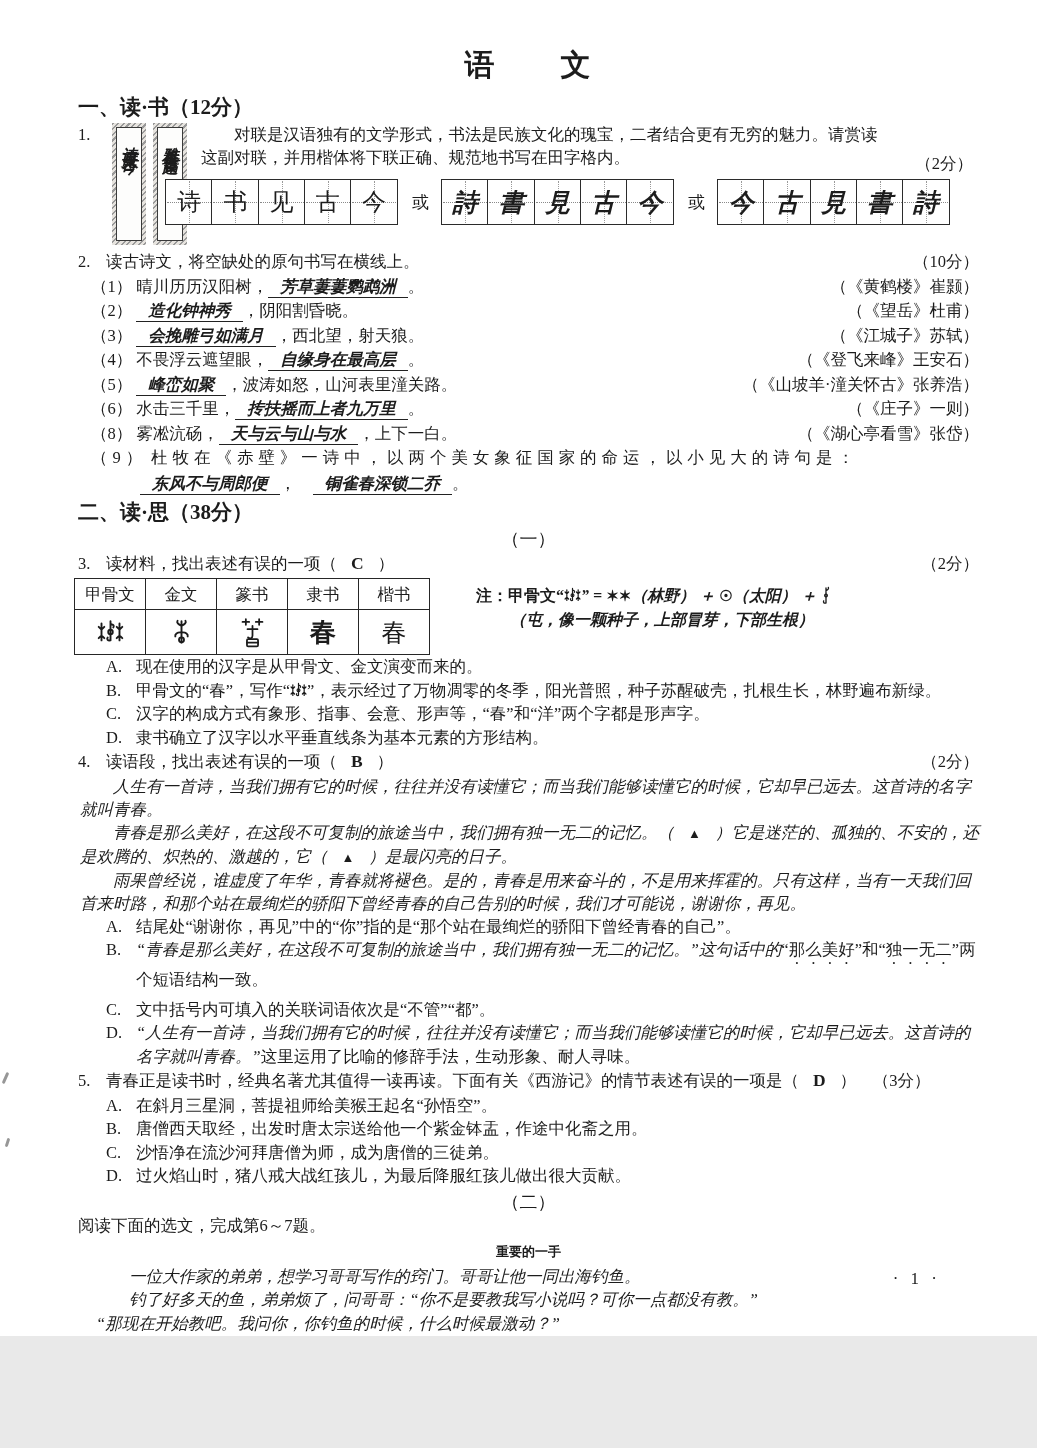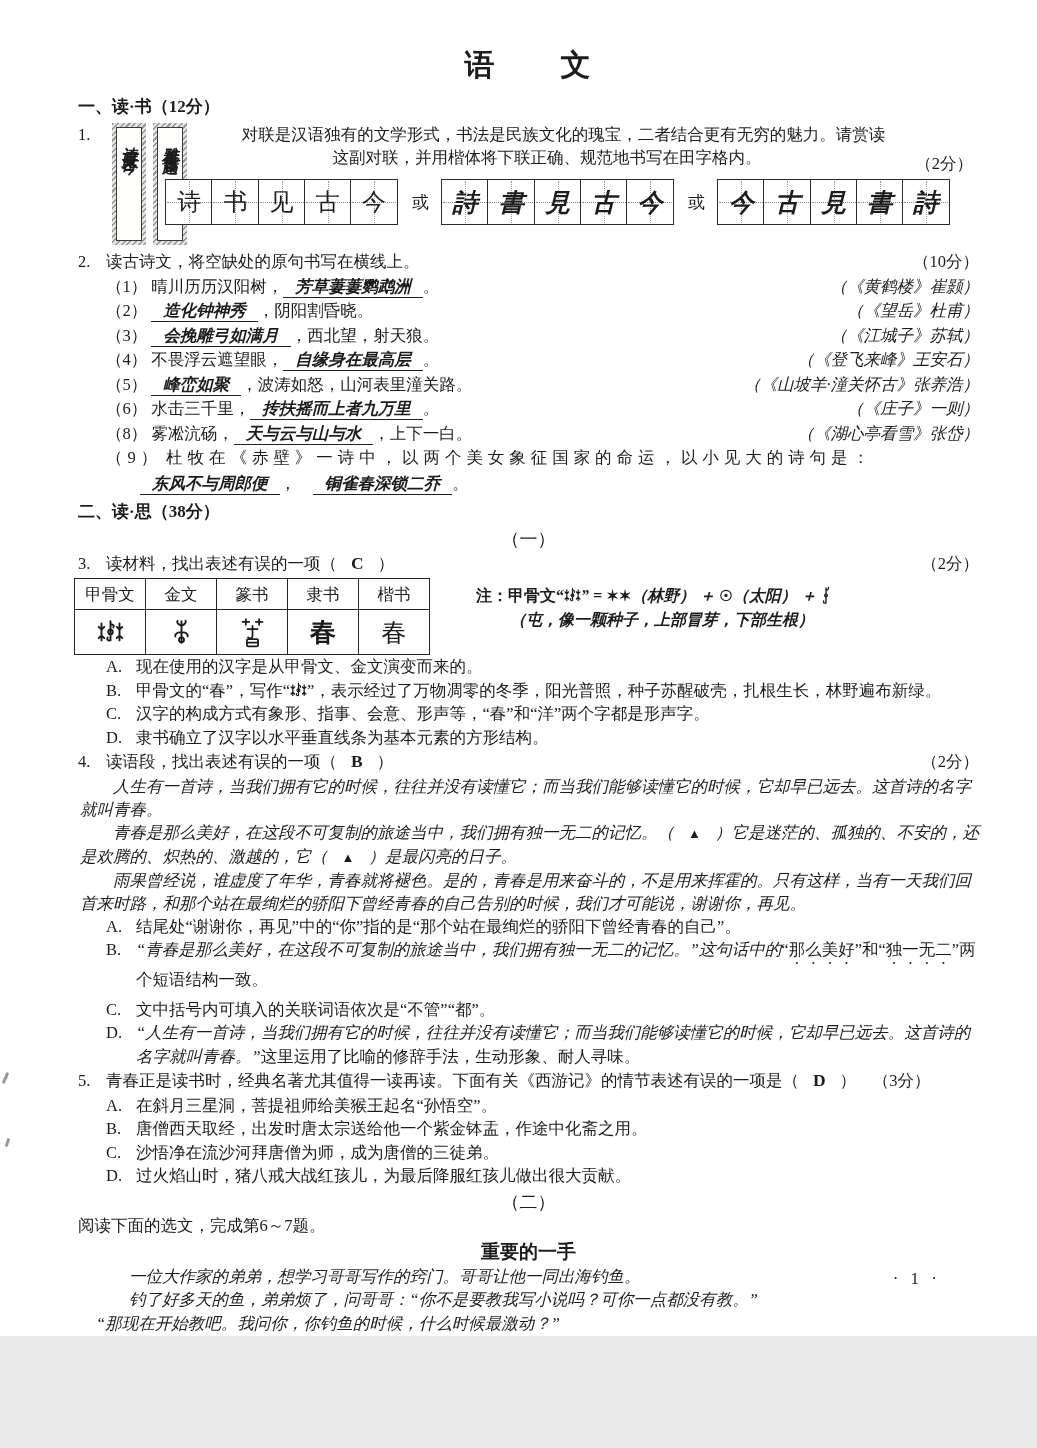--- a/index.html
+++ b/index.html
@@ -4,54 +4,54 @@
 <style>
   html,body{margin:0;padding:0;background:#e9e9e9;}
   .sheet{
     position:relative; width:1037px; height:1336px; margin:0 auto;
     background:#ffffff; color:#1c1c1c; overflow:hidden;
     font-family:"Liberation Serif","DejaVu Serif",serif;
     font-size:16.5px; line-height:23px;
   }
   .inner{padding:46px 58px 0 78px;}
   .title{ text-align:center; font-size:30px; font-weight:600; margin:0 0 10px 0; line-height:38px; letter-spacing:2px;}
-  .sec-head{ font-size:17px; font-weight:700; line-height:26px; margin-top:2px;}
+  .sec-head{ font-size:21px; font-weight:700; line-height:26px; margin-top:2px;}
   .qn{flex:none; width:28px;}
   .score{white-space:nowrap;}
   
   .q1row{display:flex; align-items:flex-start; margin-top:3px;}
   .strips{flex:none; display:flex; gap:7px; margin-left:6px;}
   .strip{background:repeating-linear-gradient(135deg,#9a9a9a 0 1.5px,#e7e4df 1.5px 4px); padding:4px;}
   .strip-in{
     background:#fdfdfc; border:1px solid #3a3a3a; padding:6px 3px;
     writing-mode:vertical-rl; text-orientation:upright;
     font-size:16px; line-height:18px; letter-spacing:3px;
     font-weight:700; font-style:italic; height:100px;
   }
-  .q1text{flex:1; margin-left:14px; position:relative;text-align:center;}
+  .q1text{flex:1; margin-left:14px; position:relative;}
   .q1p{margin:0; text-indent:2em; padding-right:86px;}
   .q1score{position:absolute; right:6px; top:29px;}
   .gridrow{display:flex; align-items:center; margin:10px 0 0 -34px;}
   .cgroup{display:flex;}
   .cell{
     position:relative; width:46px; height:44px; border:1.8px solid #2b2b2b; margin-left:-1.8px;
     display:flex; align-items:center; justify-content:center; background:#fff;
   }
   .cell::before{content:""; position:absolute; left:1px; right:1px; top:50%; border-top:1.4px dotted #8a8a8a;}
   .cell::after{content:""; position:absolute; top:1px; bottom:1px; left:50%; border-left:1.4px dotted #9a9a9a;}
   .cell i{position:relative; z-index:2; font-style:normal; font-size:24px;}
   .hand .cell i{font-weight:700; font-style:italic; font-size:25px;}
   .or{margin:0 14px; font-size:17px;}
   
   .q2block{margin-top:5px;}
-  .q2row{display:flex; justify-content:space-between; align-items:baseline; margin-left:28px; line-height:24.5px;}
+  .q2row{display:flex; justify-content:space-between; align-items:baseline; margin-left:13px; line-height:24.5px;}
   .q2left{white-space:nowrap;}
   .ino{margin-right:4px;}
   .ans{font-weight:700; font-style:italic; border-bottom:1.6px solid #222; padding:0 12px 1px;}
-  .cite{white-space:nowrap;font-style:italic;}
+  .cite{white-space:nowrap;}
   .sp{letter-spacing:0.30em;}
   .q2l2{margin-left:62px; line-height:26px;}
   
   .center{text-align:center; line-height:24px;}
   .partlab{font-size:18px; margin-top:2px;}
   
   .ansletter{font-weight:700; font-size:17.5px; padding:0 14px;}
   .q3body{display:flex; align-items:flex-start; margin-top:2px;}
   table.ctable{border-collapse:collapse; margin-left:-4px;}
   table.ctable th, table.ctable td{border:1.8px solid #262626; text-align:center; font-weight:400;}
@@ -73,21 +73,21 @@
   .optlab{flex:none; width:30px;}
   .opttext{flex:1;}
   
   .passage{margin-left:2px;}
   .passage p{margin:0; text-indent:2em; font-style:italic; line-height:23px;}
   .tri{font-size:13px; padding:0 14px;}
   .ital{font-style:italic;}
   .emdot{-webkit-text-emphasis:filled dot #222; text-emphasis:filled dot #222;
          -webkit-text-emphasis-position:under left; text-emphasis-position:under left;} .gap6{height:6px;}
   
-  .essay-title{text-align:center; font-weight:700; font-size:19px; line-height:26px; margin-top:2px;}
+  .essay-title{text-align:center; font-weight:700; font-size:13px; line-height:26px; margin-top:2px;}
   .essay{margin-left:18px;}
   .essay p{margin:0; font-style:italic; line-height:23.5px;}
   .essay p.ind{text-indent:2em;}
   .pageno{position:absolute; right:96px; bottom:46px; font-size:17px; letter-spacing:4px;}
   .artifact{position:absolute; width:3px; height:12px; background:#6b6b6b; opacity:.7; border-radius:2px;}
   .a1{left:4px; top:1072px; transform:rotate(24deg);}
   .a2{left:6px; top:1138px; transform:rotate(18deg); height:9px;}
 </style>
 </head>
 <body>

